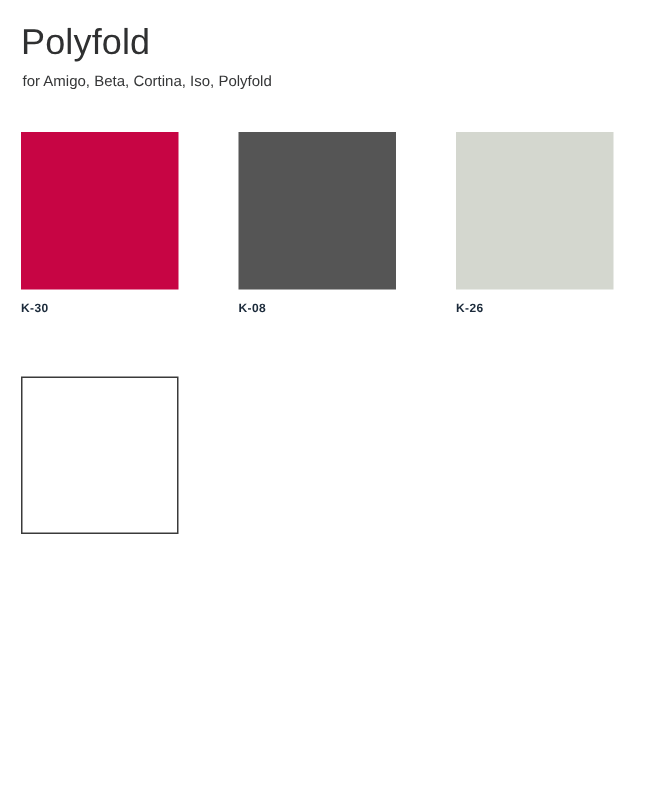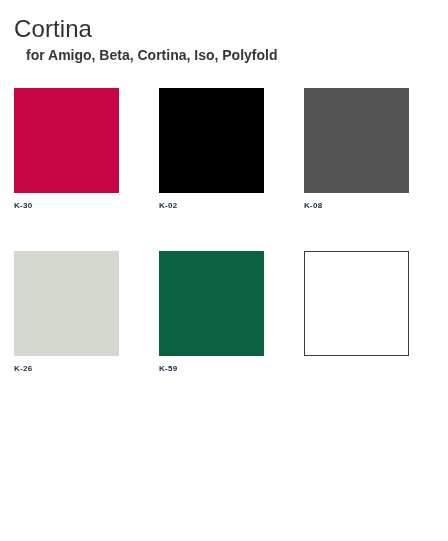--- a/index.html
+++ b/index.html
@@ -30,25 +30,25 @@
   .page-title {
     font-size: 24px;
     font-weight: 300;
     color: #2f3031;
     letter-spacing: 0.1px;
     line-height: 30px;
     margin: 0;
   }
 
   .page-subtitle {
-    font-size: 14px;
-    font-weight: 700;
+    font-size: 10px;
+    font-weight: 400;
     color: #353637;
     line-height: 16px;
-    margin: 3px 0 0 12px;
+    margin: 3px 0 0 1px;
   }
 
   .swatch-grid {
     margin-top: 25px;
     display: grid;
     grid-template-columns: repeat(3, 105px);
     column-gap: 31px;
     row-gap: 25px;
     gap: 40px;
   }
@@ -77,43 +77,35 @@
     margin-top: 7px;
     display: block;
   }
 </style>
 </head>
 <body style="background-color: rgb(255, 255, 255);">
 
 <div class="page">
 
   <div class="header">
-    <h1 class="page-title">Cortina</h1>
+    <h1 class="page-title">Polyfold</h1>
     <p class="page-subtitle">for Amigo, Beta, Cortina, Iso, Polyfold</p>
   </div>
 
   <div class="swatch-grid">
       <div class="swatch-cell">
         <div class="swatch-chip" style="background-color: rgb(199, 5, 68);"></div>
         <span class="swatch-label">K-30</span>
-      </div>
-      <div class="swatch-cell">
-        <div class="swatch-chip" style="background-color: rgb(0, 0, 0);"></div>
-        <span class="swatch-label">K-02</span>
       </div>
       <div class="swatch-cell">
         <div class="swatch-chip" style="background-color: rgb(85, 85, 85);"></div>
         <span class="swatch-label">K-08</span>
       </div>
       <div class="swatch-cell">
         <div class="swatch-chip" style="background-color: rgb(212, 215, 207);"></div>
         <span class="swatch-label">K-26</span>
       </div>
       <div class="swatch-cell">
-        <div class="swatch-chip" style="background-color: rgb(10, 98, 64);"></div>
-        <span class="swatch-label">K-59</span>
-      </div>
-      <div class="swatch-cell">
         <div class="swatch-chip bordered" style="background-color: rgb(255, 255, 255);"></div>
       </div>
     </div>
 
 </div>
 
 </body></html>

